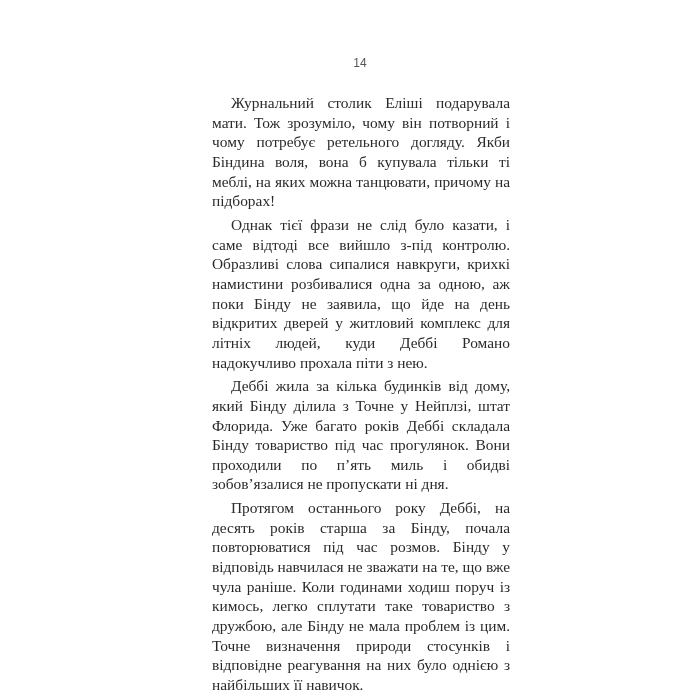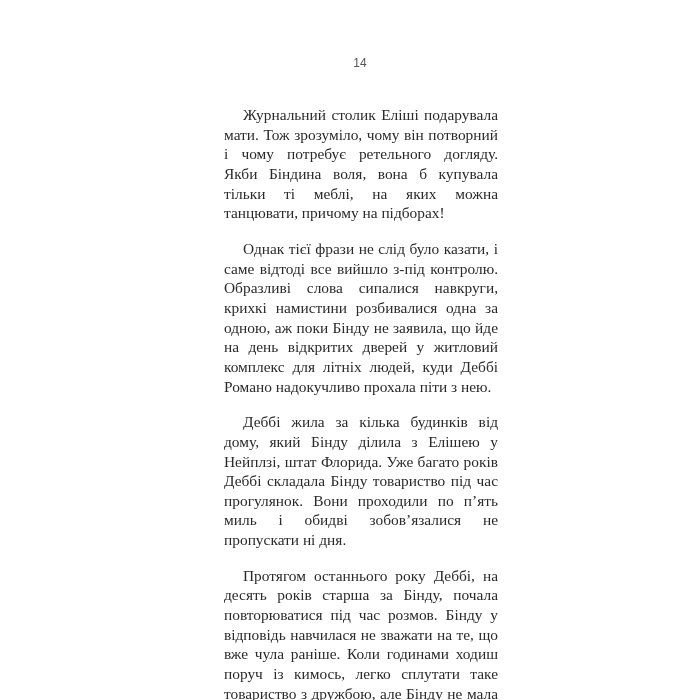--- a/index.html
+++ b/index.html
@@ -29,31 +29,31 @@
       left: 208px;
       width: 306px;
       font-family: "Liberation Serif", serif;
       font-size: 15.4px;
       line-height: 19.65px;
       color: #2a2a2a;
       text-align: justify;
       hyphens: manual;
     }
     .text-block p {
-      margin: 16px;
+      margin: 4px;
       text-indent: 19px;
       text-align: justify;
       text-align-last: left;
     }
   </style>
 </head>
 <body>
 
 <div class="page-number">14</div>
 
 <div class="text-block">
   <p>Журнальний столик Еліші подарувала мати. Тож зрозуміло, чому він потворний і чому потребує ретельного догляду. Якби Біндина воля, вона б купувала тільки ті меблі, на яких можна танцювати, причому на підборах!</p>
   <p>Однак тієї фрази не слід було казати, і саме відтоді все вийшло з-під контролю. Образливі слова сипалися навкруги, крихкі намистини розбивалися одна за одною, аж поки Бінду не заявила, що йде на день відкритих дверей у житловий комплекс для літніх людей, куди Деббі Романо надокучливо прохала піти з нею.</p>
-  <p>Деббі жила за кілька будинків від дому, який Бінду ділила з Елішею у Нейплзі, штат Флорида. Уже багато років Деббі складала Бінду товариство під час прогулянок. Вони проходили по п’ять миль і обидві зобов’язалися не пропускати ні дня.</p>
+  <p>Деббі жила за кілька будинків від дому, який Бінду ділила з Точне у Нейплзі, штат Флорида. Уже багато років Деббі складала Бінду товариство під час прогулянок. Вони проходили по п’ять миль і обидві зобов’язалися не пропускати ні дня.</p>
   <p>Протягом останнього року Деббі, на десять років старша за Бінду, почала повторюватися під час розмов. Бінду у відповідь навчилася не зважати на те, що вже чула раніше. Коли годинами ходиш поруч із кимось, легко сплутати таке товариство з дружбою, але Бінду не мала проблем із цим. Точне визначення природи стосунків і відповідне реагування на них було однією з найбільших її навичок.</p>
   <p>— Може, мені вже час з’їхати звідси? — кинула Бінду в завершальних конвульсіях їхньої безглуздої сварки.</p>
 
 </div>
 
 </body></html>

